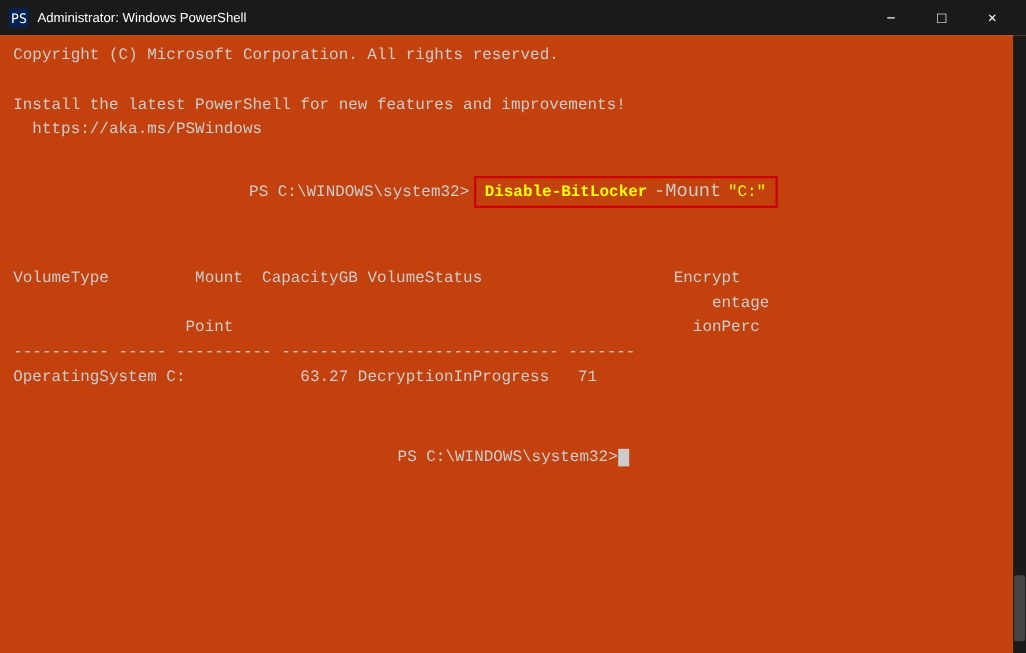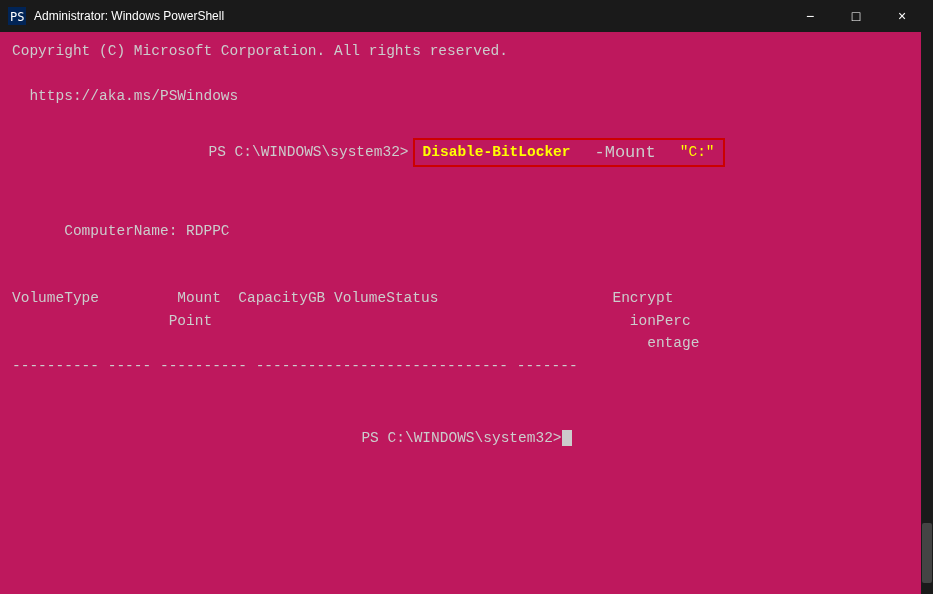--- a/index.html
+++ b/index.html
@@ -59,21 +59,21 @@
       border: none;
       color: #ffffff;
       font-size: 14px;
       cursor: pointer;
       display: flex;
       align-items: center;
       justify-content: center;
     }
 
     .terminal {
-      background: #be185d;
+      background: #c2410c;
       flex: 1;
       padding: 8px 12px;
       overflow: hidden;
       position: relative;
     }
 
     .terminal-text {
       font-family: 'Courier New', Consolas, monospace;
       font-size: 14.5px;
       line-height: 1.55;
@@ -93,21 +93,21 @@
       font-family: 'Courier New', Consolas, monospace;
       font-size: 14.5px;
     }
 
     .cmd-highlight-box {
       border: 2px solid #cc0000;
       padding: 3px 8px;
       margin-left: 4px;
       display: inline-flex;
       align-items: center;
-      gap: 24px;
+      gap: 6px;
     }
 
     .cmd-keyword {
       color: #ffff00;
       font-family: 'Courier New', Consolas, monospace;
       font-size: 14.5px;
       font-weight: bold;
     }
 
     .cmd-params {
@@ -176,46 +176,45 @@
 </div>
 
 <div class="terminal">
   <div class="scrollbar">
     <div class="scrollbar-thumb"></div>
   </div>
 
   <div>
     <div class="terminal-text">Copyright (C) Microsoft Corporation. All rights reserved.</div>
     <div class="terminal-text">&nbsp;</div>
+    <div class="terminal-text">Install the latest PowerShell for new features and improvements!</div>
     <div class="terminal-text">  https://aka.ms/PSWindows</div>
     <div class="terminal-text">&nbsp;</div>
 
     <div class="cmd-line">
       <span class="prompt">PS C:\WINDOWS\system32&gt;</span>
       <span class="cmd-highlight-box">
         <span class="cmd-keyword">Disable-BitLocker</span>
         <span class="cmd-params"> -Mount </span>
         <span class="cmd-string">"C:"</span>
       </span>
     </div>
 
     <div class="terminal-text">&nbsp;</div>
 
-    <div class="terminal-text">
-      <span>ComputerName</span><span>: </span><span>RDPPC</span>
-    </div>
 
     <div class="terminal-text">&nbsp;</div>
 
     <div class="terminal-text"><span>VolumeType</span>         <span>Mount</span>  <span>CapacityGB</span> <span>VolumeStatus</span>                    <span>Encrypt</span></div>
+    <div class="terminal-text">                                                                         <span>entage</span></div>
     <div class="terminal-text">                  <span>Point</span>                                                <span>ionPerc</span></div>
-    <div class="terminal-text">                                                                         <span>entage</span></div>
 
     <div class="terminal-text"><span>----------</span> <span>-----</span> <span>----------</span> <span>-----------------------------</span> <span>-------</span></div>
 
+    <div class="terminal-text"><span>OperatingSystem</span> <span>C:</span>            <span>63.27</span> <span>DecryptionInProgress</span>   <span>71</span></div>
 
     <div class="terminal-text">&nbsp;</div>
     <div class="terminal-text">&nbsp;</div>
 
     <div class="cmd-line">
       <span class="prompt">PS C:\WINDOWS\system32&gt;</span>
       <span class="cursor-blink"></span>
     </div>
   </div>
 </div>

